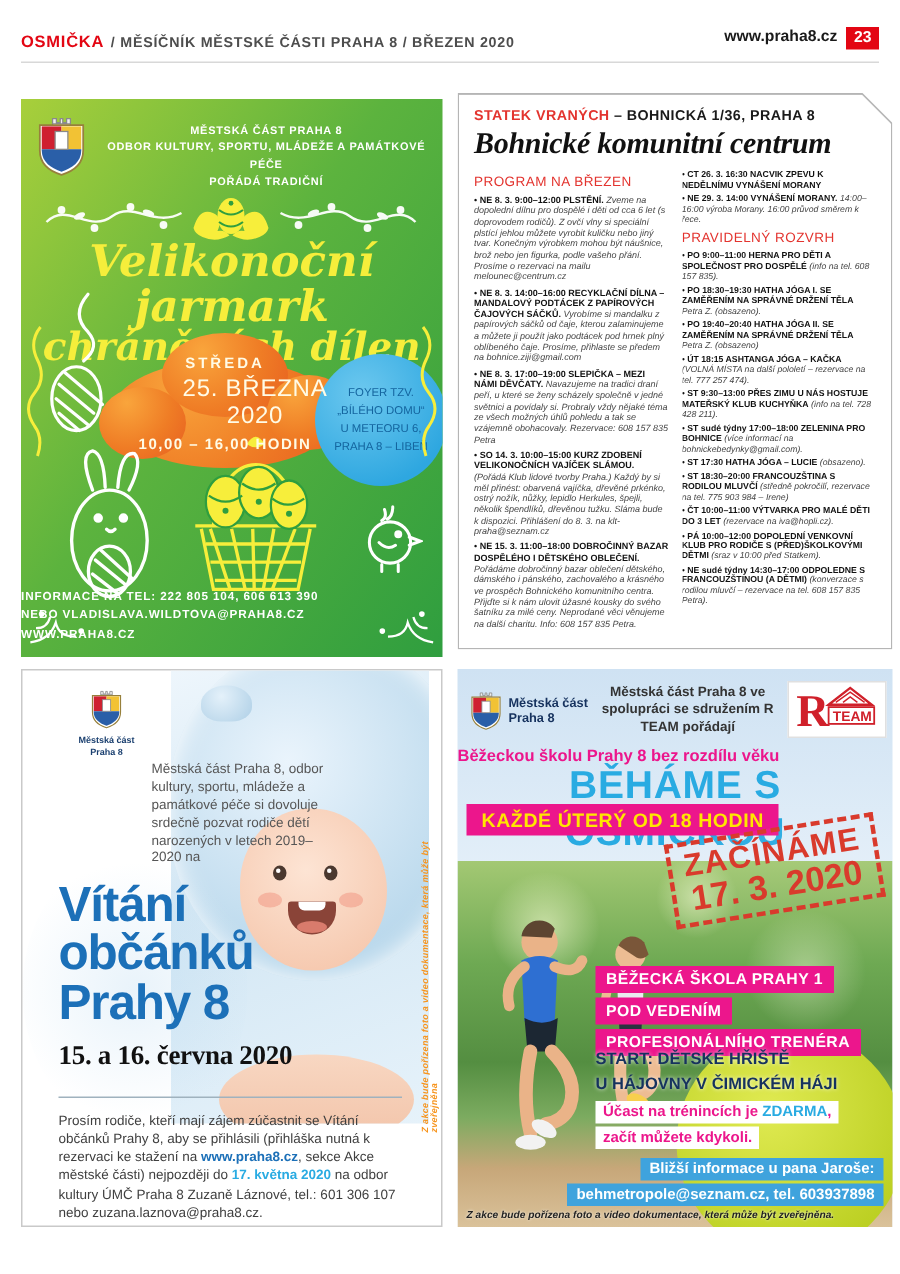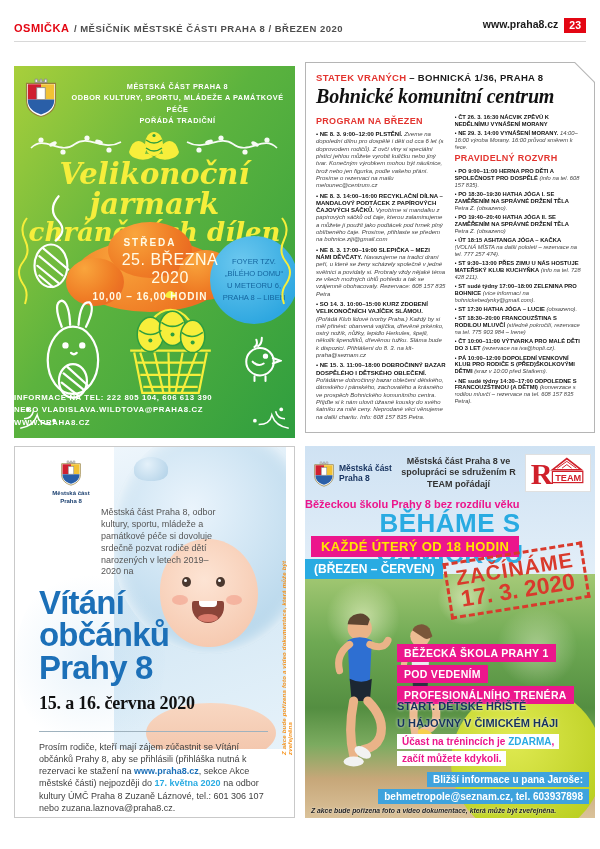--- a/index.html
+++ b/index.html
@@ -58,21 +58,21 @@
   .article-box{position:absolute;left:305px;top:62px;width:290px;height:371px;background:#b5b5b5;
     clip-path:polygon(0 0,calc(100% - 20px) 0,100% 20px,100% 100%,0 100%);}
   .article-inner{position:absolute;inset:1px;background:#fff;padding:9px 10px 6px;
     clip-path:polygon(0 0,calc(100% - 19.5px) 0,100% 19.5px,100% 100%,0 100%);overflow:hidden;}
   .kicker{font-size:9.5px;font-weight:bold;letter-spacing:.3px;color:#1a1a1a;}
   .kicker .red{color:#e3342f;}
   .art-title{font-family:"Liberation Serif",serif;font-style:italic;font-weight:bold;
     font-size:20px;color:#111;margin:2px 0 6px;letter-spacing:-.2px;}
   .art-cols{display:flex;gap:9px;height:calc(100% - 48px);overflow:hidden;}
   .art-col{width:50%;overflow:hidden;}
-  .red-head{color:#e3342f;font-size:9px;font-weight:bold;letter-spacing:.3px;margin:2px 0 5px;}
+  .red-head{color:#e3342f;font-size:9px;font-weight:normal;letter-spacing:.3px;margin:2px 0 5px;}
   .art-item{font-size:6px;line-height:1.22;margin:0 0 3px;color:#333;}
   .art-col.tight .art-item{font-size:5.8px;line-height:1.18;margin-bottom:2.5px;}
   .art-item b{color:#111;}
   .art-item i{color:#444;}
 
   
   .poster-welcome{position:absolute;left:14px;top:446px;width:281px;height:372px;background:#fff;
     border:1px solid #c9c9c9;overflow:hidden;}
   .baby-photo{position:absolute;right:8px;top:0;width:172px;height:302px;
     background:linear-gradient(160deg,#eef6fc 0%,#d3e7f4 45%,#e6f2fa 100%);overflow:hidden;}
@@ -448,21 +448,20 @@
           <path d="M28 16 L46 2 L64 16 Z" fill="none" stroke="#d0202a" stroke-width="2"></path>
           <path d="M34 14 L46 5.5 L58 14 M40 14 L46 9.5 L52 14" stroke="#d0202a" stroke-width="1.2" fill="none"></path>
           <rect x="28" y="18" width="38" height="14" fill="none" stroke="#d0202a" stroke-width="1.5"></rect>
           <text x="31.5" y="29.5" font-size="11.5" font-weight="bold" fill="#d0202a" font-family="Liberation Sans,sans-serif">TEAM</text>
         </svg>
       </div>
     </header>
     <div class="r-sub">Běžeckou školu Prahy 8 bez rozdílu věku</div>
     <h2 class="r-title">BĚHÁME S OSMIČKOU</h2>
     <div class="r-bar1">KAŽDÉ ÚTERÝ OD 18 HODIN</div>
-    <div class="r-bar2">(BŘEZEN – ČERVEN)</div>
     <div class="r-stamp">
       <div class="s1">ZAČÍNÁME</div>
       <div class="s2">17. 3. 2020</div>
     </div>
     <div class="r-feature">
 
     <div class="r-fline">BĚŽECKÁ ŠKOLA PRAHY 1</div>
         <div class="r-fline">POD VEDENÍM</div>
         <div class="r-fline">PROFESIONÁLNÍHO TRENÉRA</div>
       </div>

